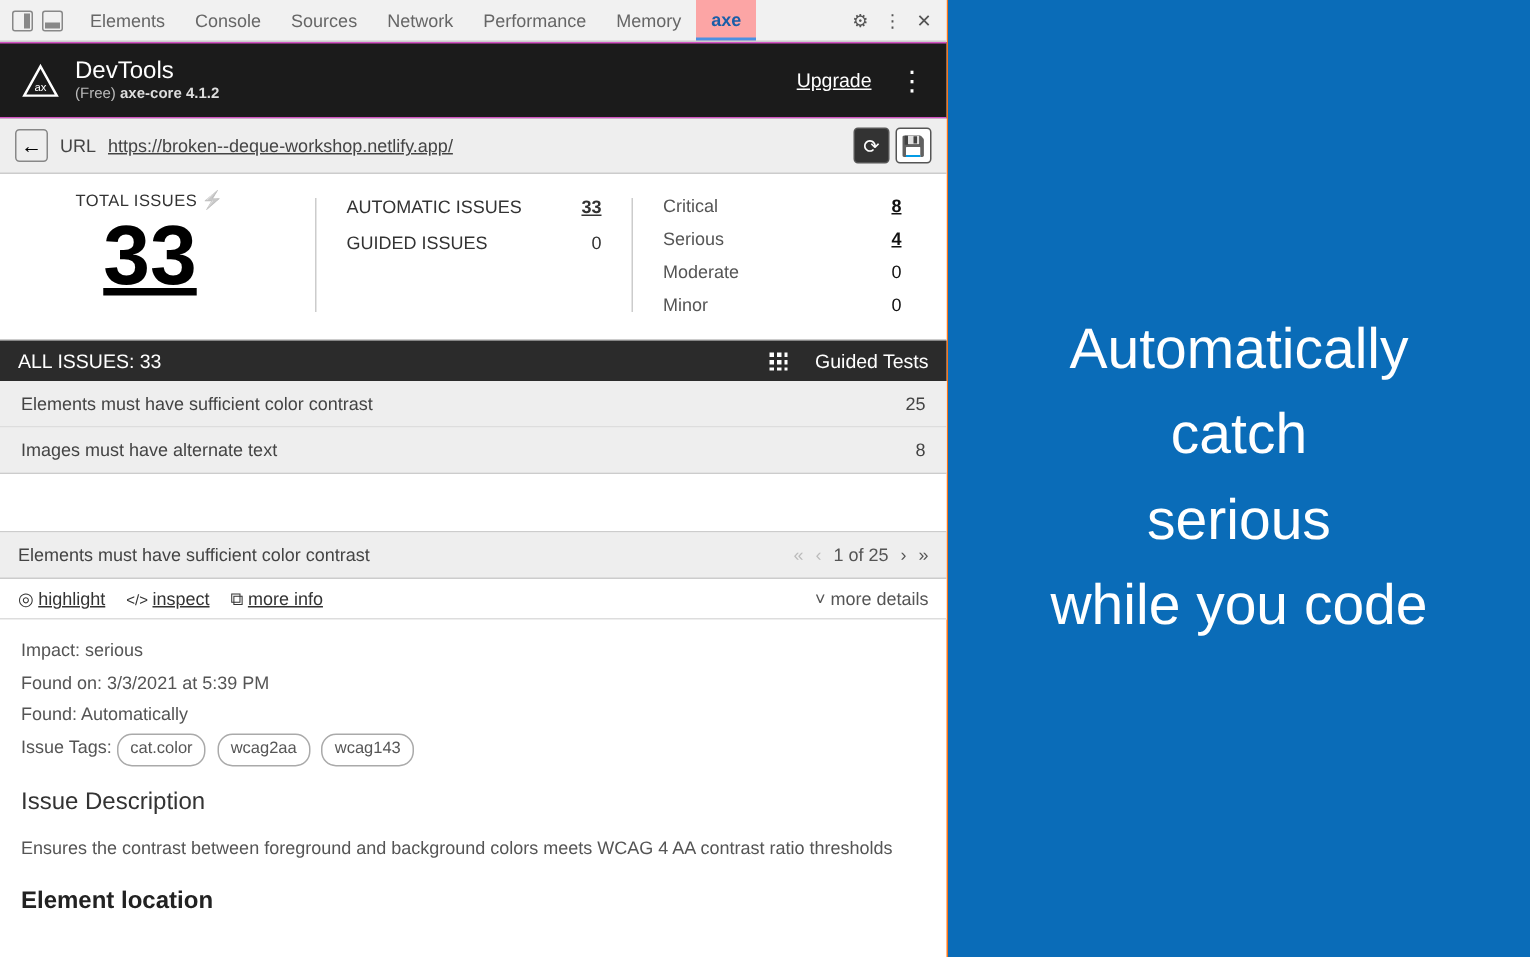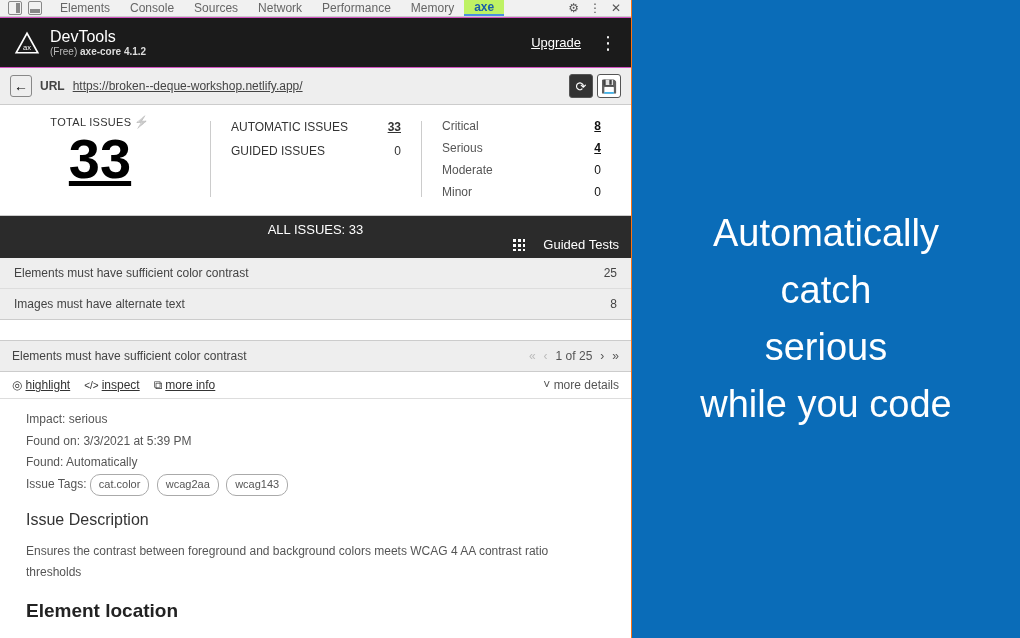--- a/index.html
+++ b/index.html
@@ -38,21 +38,21 @@
     padding: 0 10px;
     height:100%;
     display:flex;align-items:center;
     cursor:pointer;
     color:#666;
   }
   .tab.active {
     color:#1a5ea8;
     font-weight:600;
     border-bottom:2px solid #4a90e2;
-    background: #bef264;
+    background: #fca5a5;
   }
   .tabs-right {
     margin-left:auto;
     display:flex;align-items:center;gap:10px;padding-right:10px;color:#555;
   }
   .gear,.kebab,.close{cursor:pointer;}
   
   .black-header {
     background:#1b1b1b;
     color:#fff;
@@ -73,21 +73,21 @@
   
   .url-bar{
     display:flex;align-items:center;gap:8px;
     padding:6px 10px;font-size:12px;
     background:#eeeeee;border-bottom:1px solid #ccc;
   }
   .url-bar .back-btn{
     width:22px;height:22px;border:1px solid #888;border-radius:3px;
     display:flex;align-items:center;justify-content:center;cursor:pointer;font-size:14px;
   }
-  .url-bar .url-label{color:#444;font-weight:bold;}
+  .url-bar .url-label{color:#444;}
   .url-bar a{color:#444;text-decoration:underline;}
   .url-bar .right{margin-left:auto;display:flex;gap:4px;}
   .url-bar .ico-btn{
     width:24px;height:24px;border:1px solid #555;border-radius:3px;background:#333;color:#fff;
     display:flex;align-items:center;justify-content:center;font-size:13px;cursor:pointer;
   }
   
   .summary{
     display:flex;padding:10px 0 12px;background:#fff;border-bottom:1px solid #ccc;
   }
@@ -112,21 +112,21 @@
   }
   .type-row.selected .label::before{content:"⚑ ";color:#e9a12f;}
   .type-row.selected .count{color:#e9a12f;}
   .summary .col-sev{flex:1;font-size:12px;}
   .sev-row{display:flex;justify-content:space-between;padding:4px 30px 4px 10px;color:#555;}
   .sev-row .count{color:#111;text-decoration:underline;font-weight:600;}
   .sev-row.zero .count{text-decoration:none;font-weight:400;}
   
   .dark-bar{
     background:#2b2b2b;color:#fff;font-size:13px;
-    display:flex;align-items:center;padding:6px 12px;flex-direction:column;
+    display:flex;align-items:center;padding:6px 12px;
   }
   .dark-bar .right{margin-left:auto;display:flex;align-items:center;gap:18px;cursor:pointer;}
   .grid-icon{
     width:12px;height:12px;display:inline-block;position:relative;
   }
   .grid-icon::before{
     content:"";position:absolute;inset:0;
     background:
       linear-gradient(#fff,#fff), linear-gradient(#fff,#fff), linear-gradient(#fff,#fff),
       linear-gradient(#fff,#fff), linear-gradient(#fff,#fff), linear-gradient(#fff,#fff),
@@ -159,27 +159,27 @@
     background:#fff;border-bottom:1px solid #ddd;
   }
   .action-link{color:#333;text-decoration:underline;cursor:pointer;}
   .action-link::before{margin-right:3px;display:inline-block;}
   .hl::before{content:"◎";}
   .ins::before{content:"</>";font-size:10px;}
   .mi::before{content:"⧉";}
   .more-details{margin-left:auto;color:#555;}
   .more-details::before{content:"˅ ";}
   
-  .detail-body{padding:10px 26px;font-size:12px;color:#555;line-height:1.8;}
+  .detail-body{padding:10px 14px;font-size:12px;color:#555;line-height:1.8;}
   .tag-pill{
     display:inline-block;border:1px solid #aaa;border-radius:10px;
     padding:0 8px;font-size:11px;color:#555;margin-right:4px;
   }
   .section-title{font-size:16px;color:#333;font-weight:400;margin:10px 0 6px;}
-  .section-sub{font-size:19px;color:#222;font-weight:600;margin-top:10px;}
+  .section-sub{font-size:16px;color:#222;font-weight:600;margin-top:10px;}
   
   .marketing{
     flex:1;display:flex;align-items:center;justify-content:center;
     color:#fff;padding:0 30px;
   }
   .marketing .txt{
     font-size:38px;font-weight:300;text-align:center;line-height:1.5;
   }
 </style>
 </head>

